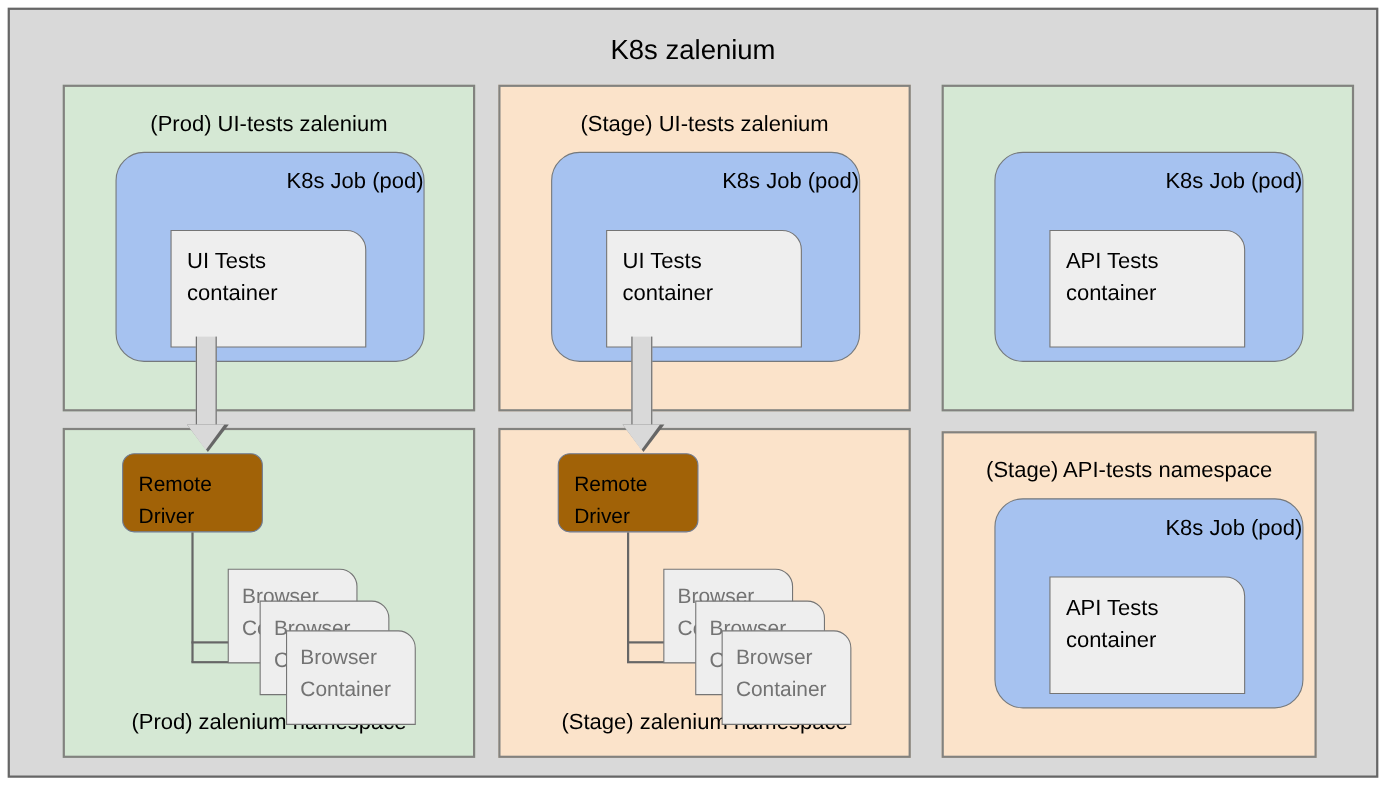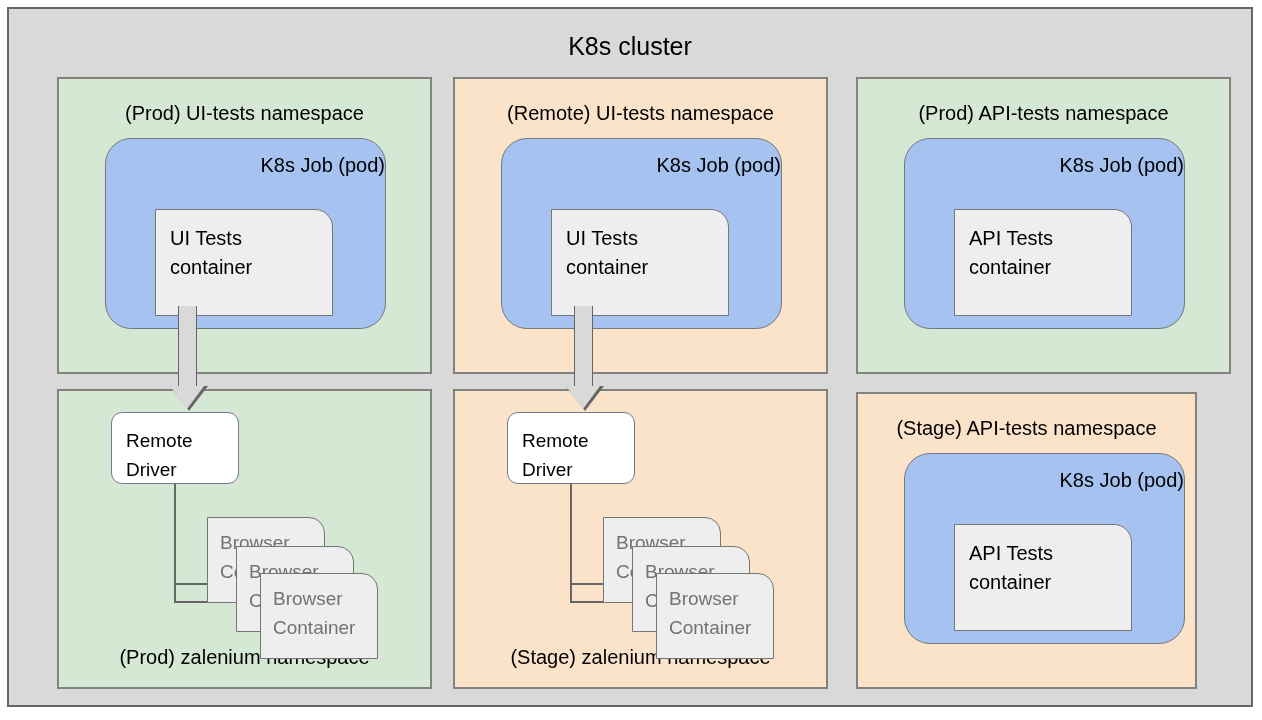--- a/index.html
+++ b/index.html
@@ -93,21 +93,21 @@
     font-size: 20px;
     color: #000000;
     line-height: 29px;
     white-space: pre-line;
   }
 
   
   .driver {
     position: absolute;
     box-sizing: border-box;
-    background: #ffffff;
+    background: #a16207;
     border: 1.5px solid #6f7b93;
     border-radius: 11px;
     padding: 13px 0 0 14px;
     font-size: 19px;
     color: #000000;
     line-height: 29px;
     white-space: pre-line;
   }
 
   
@@ -173,43 +173,42 @@
     border-right: 19px solid transparent;
     border-top: 25px solid #666666;
   }
 </style>
 </head>
 <body>
 
 <div id="canvas">
 
   <div class="cluster">
-    <div class="cluster-title">K8s cluster</div>
+    <div class="cluster-title">K8s zalenium</div>
   </div>
 
   <div class="ns green" style="left:57px; top:77px; width:375px; height:297px;">
-    <div class="ns-label top">(Prod) UI-tests namespace</div>
+    <div class="ns-label top">(Prod) UI-tests zalenium</div>
     <div class="pod" style="left:46px; top:59px; width:281px; height:191px;">
       <div class="pod-title">K8s Job (pod)</div>
     </div>
     <div class="card" style="left:96px; top:130px; width:178px; height:107px;">UI Tests
 container</div>
   </div>
 
   <div class="ns orange" style="left:453px; top:77px; width:375px; height:297px;">
-    <div class="ns-label top">(Remote) UI-tests namespace</div>
+    <div class="ns-label top">(Stage) UI-tests zalenium</div>
     <div class="pod" style="left:46px; top:59px; width:281px; height:191px;">
       <div class="pod-title">K8s Job (pod)</div>
     </div>
     <div class="card" style="left:96px; top:130px; width:178px; height:107px;">UI Tests
 container</div>
   </div>
 
   <div class="ns green" style="left:856px; top:77px; width:375px; height:297px;">
-    <div class="ns-label top">(Prod) API-tests namespace</div>
     <div class="pod" style="left:46px; top:59px; width:281px; height:191px;">
       <div class="pod-title">K8s Job (pod)</div>
     </div>
     <div class="card" style="left:96px; top:130px; width:178px; height:107px;">API Tests
 container</div>
   </div>
 
   <div class="ns orange" style="left:856px; top:392px; width:341px; height:297px;">
     <div class="ns-label top">(Stage) API-tests namespace</div>
     <div class="pod" style="left:46px; top:59px; width:281px; height:191px;">

